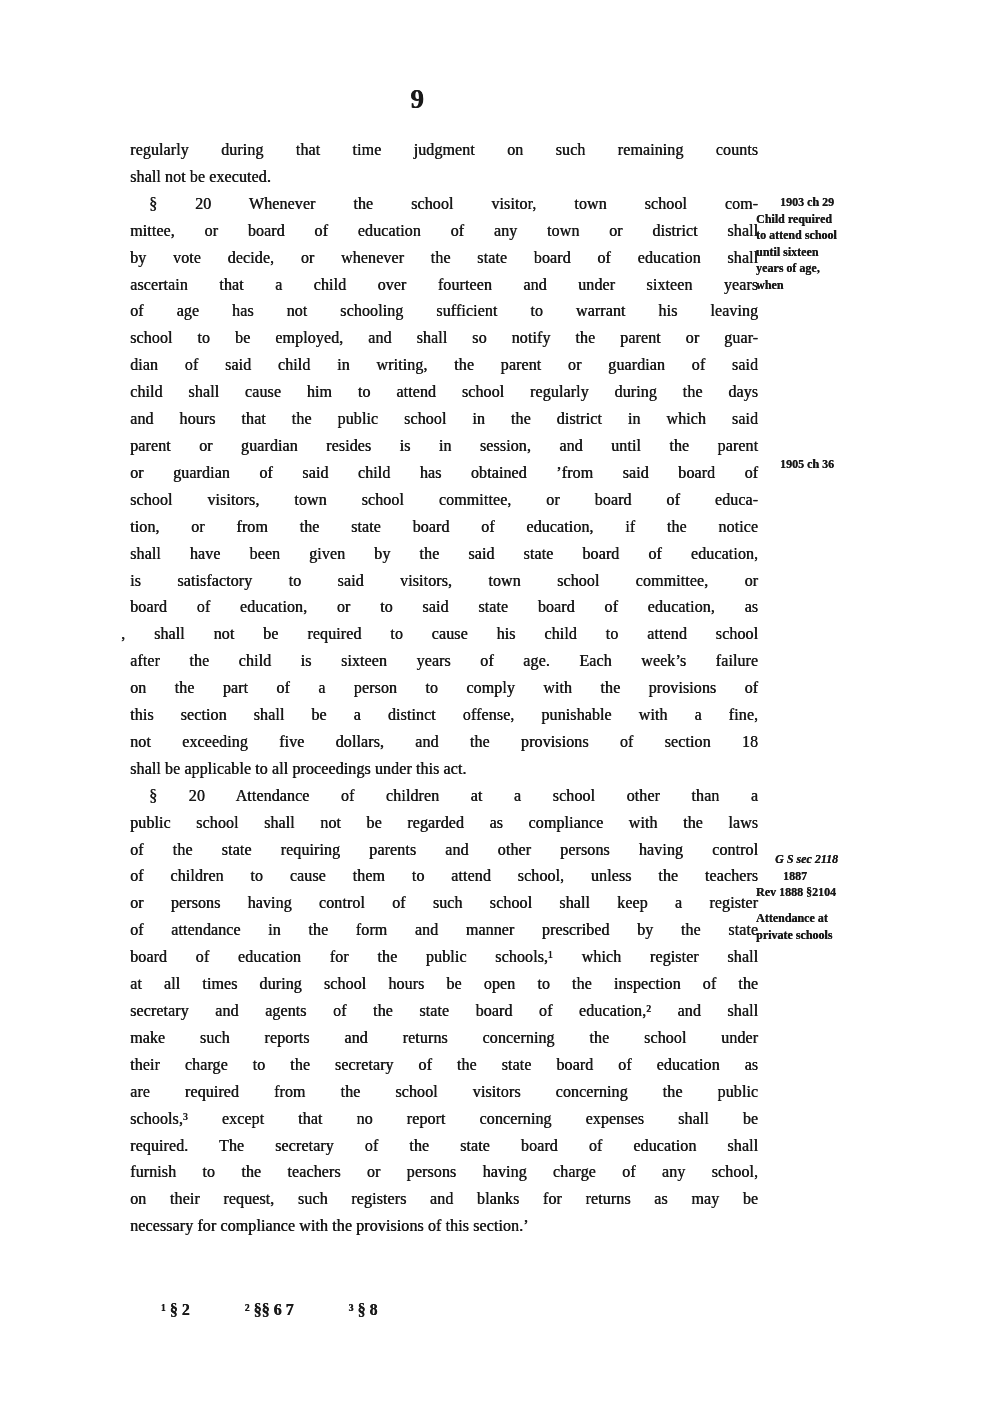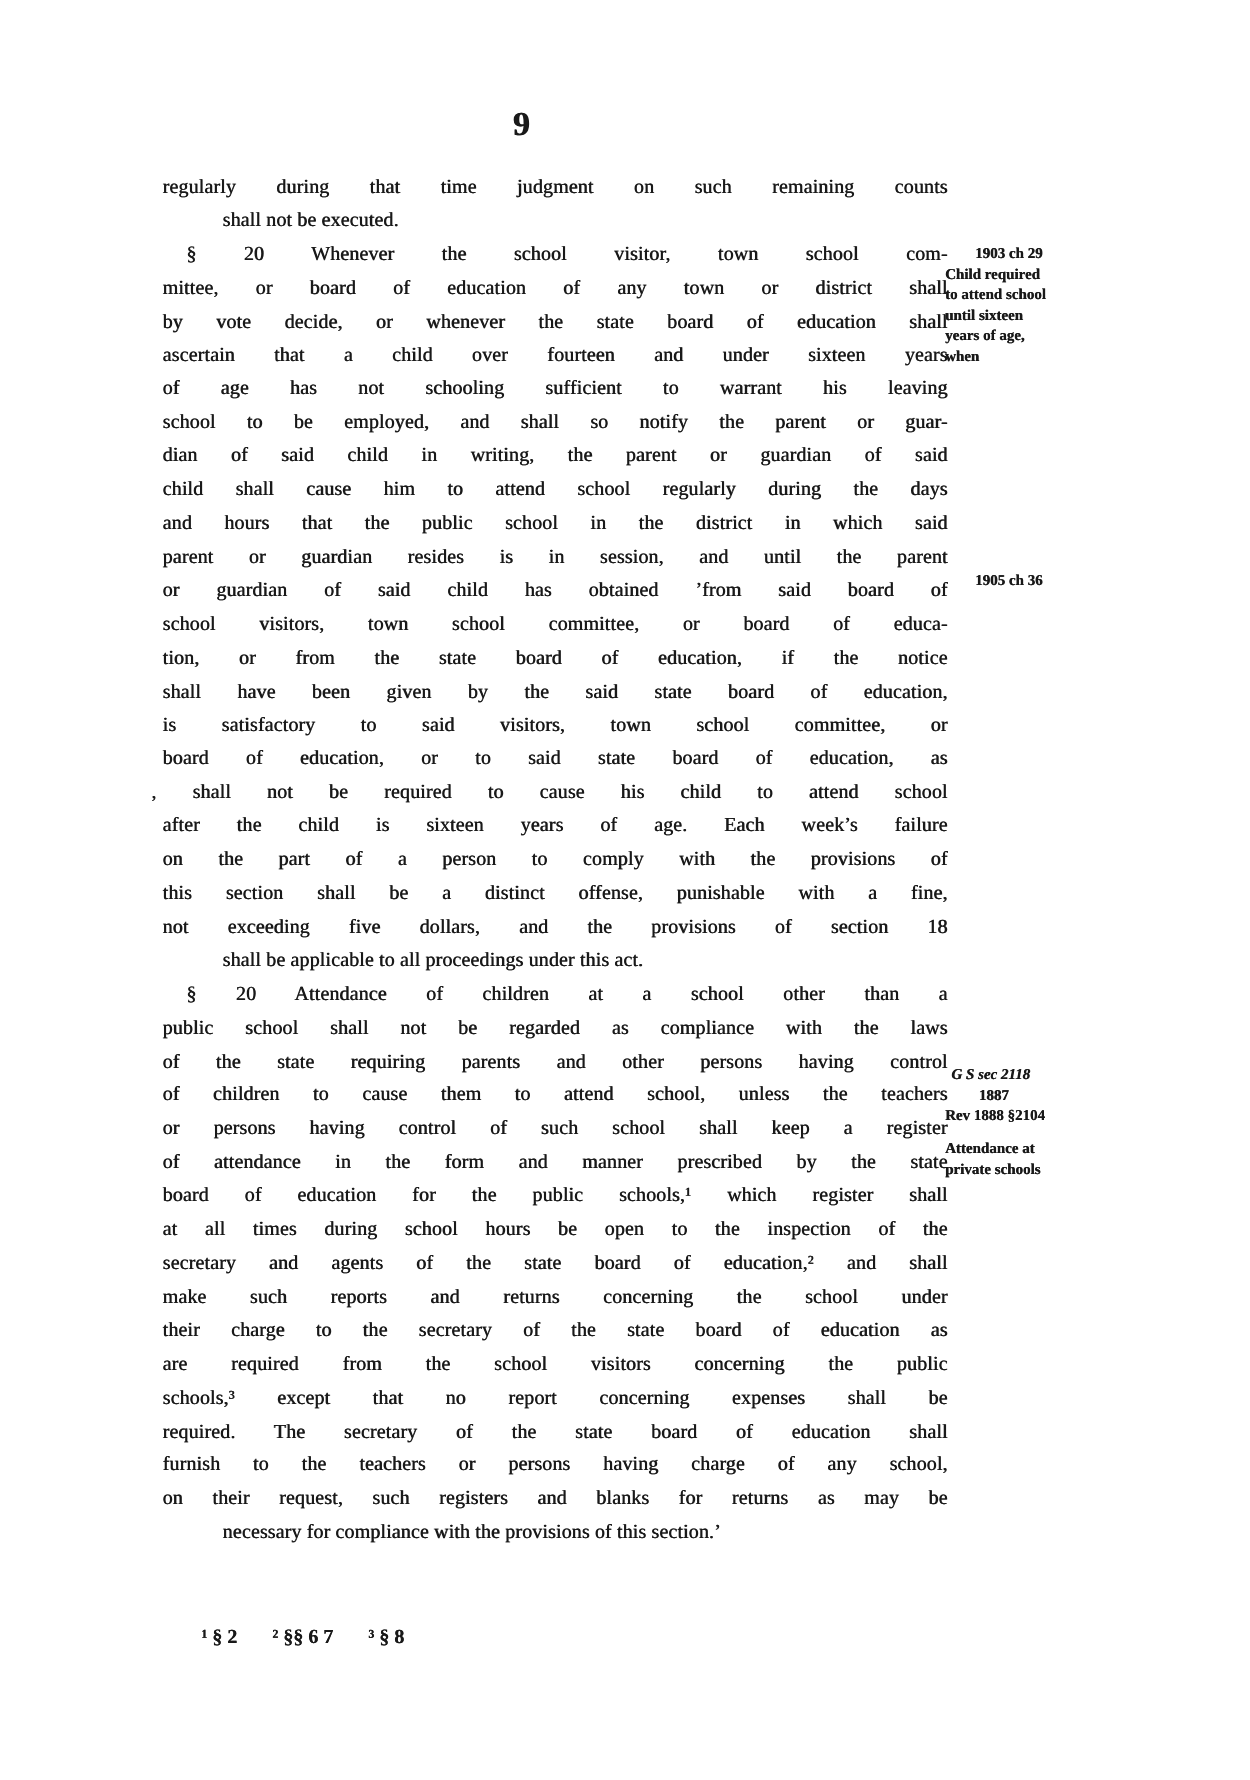--- a/index.html
+++ b/index.html
@@ -26,44 +26,44 @@
     position: absolute;
     left: 130px;
     top: 137px;
     width: 628px;
     font-size: 16px;
     line-height: 26.9px;
     letter-spacing: 0.1px;
     text-shadow: 0.45px 0 0 #1c1c1c;
   }
   .line { text-align: justify; text-align-last: justify; white-space: normal; }
-  .line.last { text-align-last: left; margin-left: 48px; }
+  .line.last { text-align-last: left; }
   .line.indent { padding-left: 19px; }
   .line.hang { text-indent: -9px; }
   #margin-notes {
     position: absolute;
     left: 756px;
     top: 0;
     width: 138px;
     height: 100%;
     font-size: 12px;
     line-height: 16.5px;
     font-weight: bold;
     text-shadow: 0.3px 0 0 #1c1c1c;
   }
   .margin-note { position: absolute; left: 0; width: 100%; }
   .mline.indent { margin-left: 24px; }
   .mline.center { margin-left: 27px; }
-  .mline.italic { font-style: italic; margin-left: 5px; }
+  .mline.italic { font-style: italic; margin-left: 19px; }
   #footnotes {
     position: absolute;
     left: 161px;
     top: 1301px;
     display: flex;
-    gap: 28px;
+    gap: 55px;
     font-size: 16px;
     font-weight: bold;
     text-shadow: 0.3px 0 0 #1c1c1c;
   }
 </style>
 </head>
 <body>
 
 <div id="page">
   <div id="page-number">9</div>

